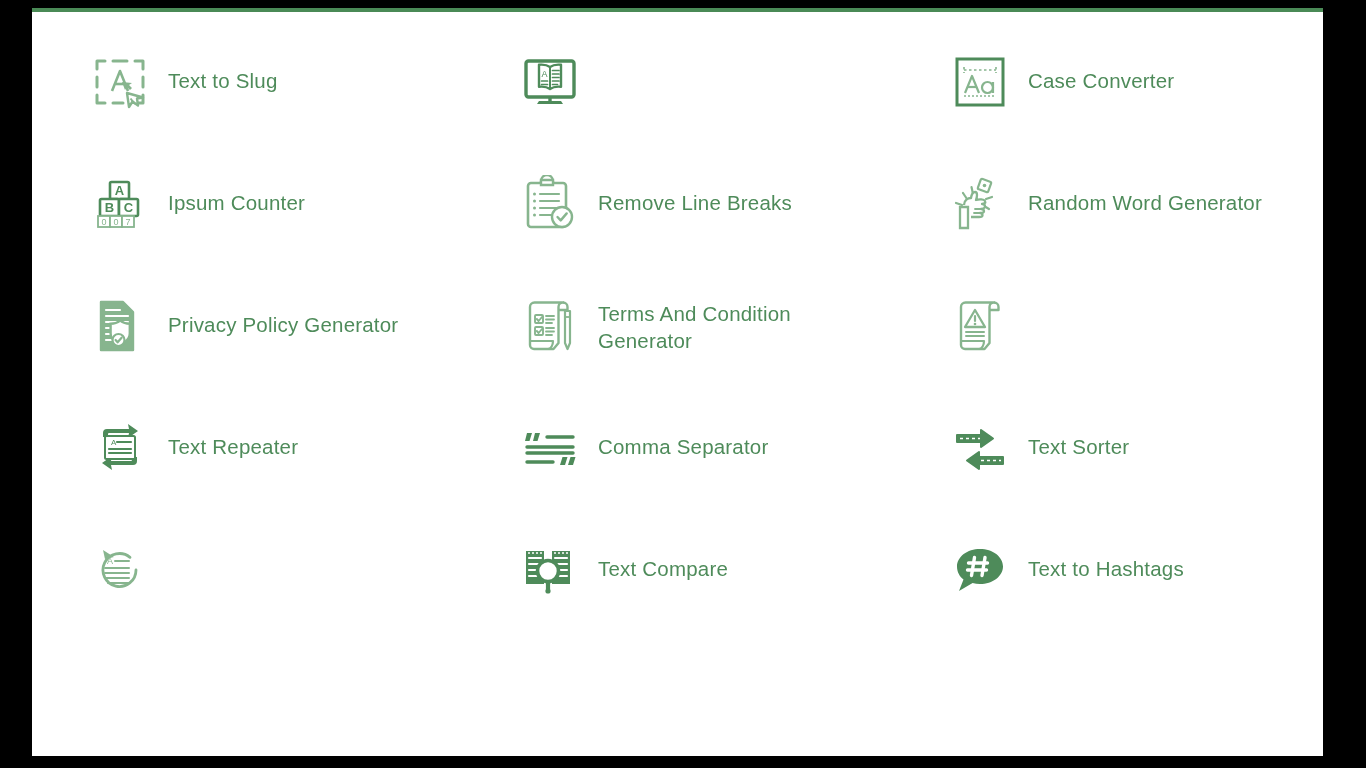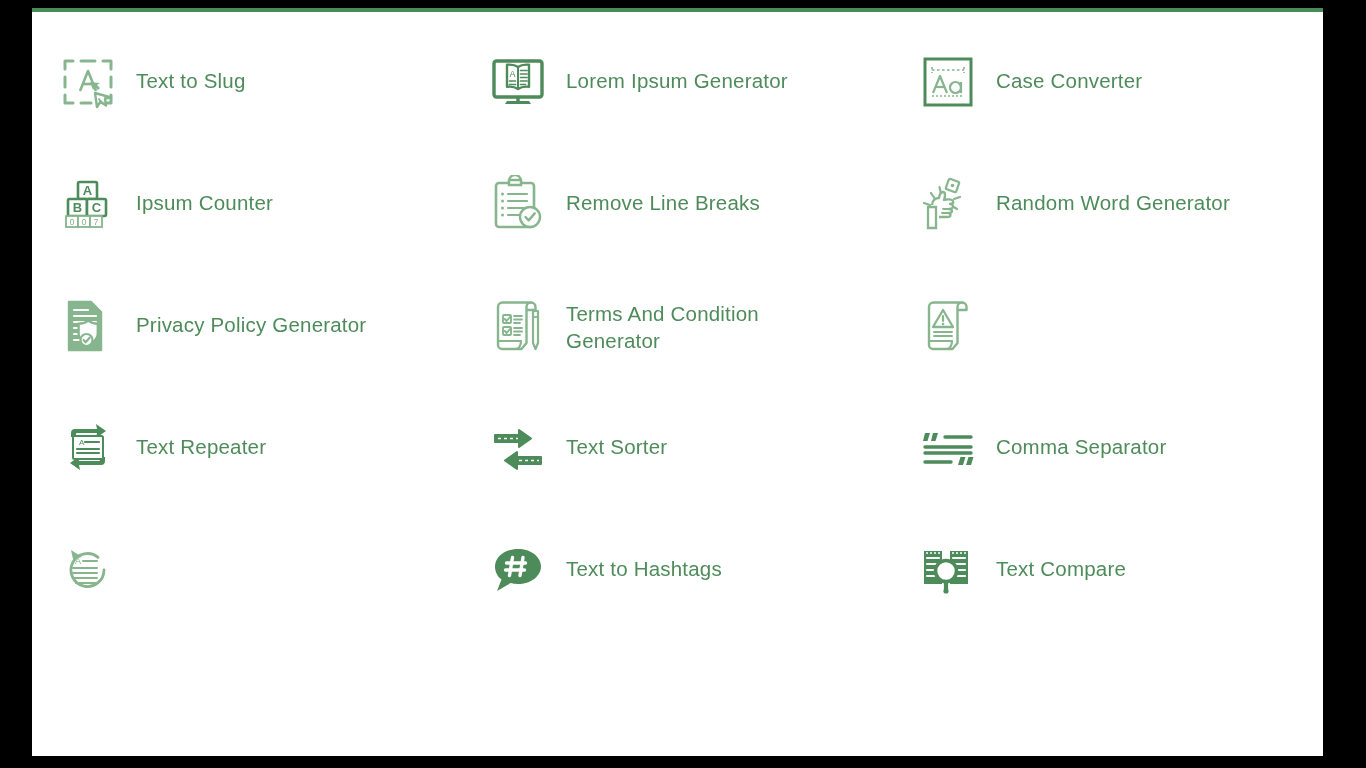--- a/index.html
+++ b/index.html
@@ -35,21 +35,21 @@
     width: 100%;
     display: grid;
     grid-template-columns: 430px 430px 430px;
     grid-auto-rows: 122px;
     align-items: start;
   }
   .tool {
     display: flex;
     align-items: flex-start;
     gap: 18px;
-    padding-left: 26px;
+    padding-left: 58px;
     padding-top: 14px;
     text-decoration: none;
     cursor: pointer;
   }
   .tool-icon {
     flex: 0 0 60px;
     width: 60px;
     height: 60px;
     display: flex;
     align-items: center;
@@ -110,21 +110,20 @@
               <path d="M31.5 31.5h5"></path>
       <path d="M20.5 28h6"></path>
               <path d="M20.5 31.5h6"></path>
     </g>
     <text x="23.5" y="24" font-family="'Liberation Sans',sans-serif" font-size="9" fill="#4e8b5a" text-anchor="middle">A</text>
     <path d="M29 44v5" stroke="#4e8b5a" stroke-width="3.4"></path>
     <path d="M16 51h26l-2-3H18z" fill="#4e8b5a"></path>
     <circle cx="29" cy="40" r="1.6" fill="#ffffff"></circle>
   </svg>
         </span>
-        <span class="tool-label">Lorem Ipsum Generator</span>
       </div>
       <div class="tool">
         <span class="tool-icon">
           <svg width="58" height="58" viewBox="0 0 58 58">
     <rect x="6" y="6" width="46" height="46" fill="none" stroke="#4e8b5a" stroke-width="3"></rect>
     <g stroke="#87b58e" stroke-width="1.6" stroke-dasharray="2.5 2.5" fill="none">
       <path d="M13 17h32"></path>
               <path d="M13 14v6"></path>
               <path d="M45 14v6"></path>
     </g>
@@ -290,78 +289,64 @@
               <path d="M18 30h22"></path>
               <path d="M18 34h22"></path>
     </g>
   </svg>
         </span>
         <span class="tool-label">Text Repeater</span>
       </div>
       <div class="tool">
         <span class="tool-icon">
           <svg width="58" height="58" viewBox="0 0 58 58">
+    <g fill="#4e8b5a">
+      <path d="M6 14h5l-2.5 8H4z"></path>
+              <path d="M14 14h5l-2.5 8H12z"></path>
+      <path d="M52 46h-5l2.5-8h5z"></path>
+              <path d="M44 46h-5l2.5-8h5z"></path>
+    </g>
+    <g stroke="#4e8b5a" stroke-linecap="round">
+      <path d="M26 18h26" stroke-width="3.4"></path>
+      <path d="M6 28h46" stroke-width="3.4"></path>
+      <path d="M6 34h46" stroke-width="3.4"></path>
+      <path d="M6 43h26" stroke-width="3.4"></path>
+    </g>
+  </svg>
+        </span>
+        <span class="tool-label">Comma Separator</span>
+      </div>
+      <div class="tool">
+        <span class="tool-icon">
+          <svg width="58" height="58" viewBox="0 0 58 58">
     <path d="M6 16h24v-5l12 8.5-12 8.5v-5H6z" fill="#4e8b5a" stroke="#4e8b5a" stroke-width="2" stroke-linejoin="round"></path>
     <path d="M52 38H28v-5l-12 8.5 12 8.5v-5h24z" fill="#4e8b5a" stroke="#4e8b5a" stroke-width="2" stroke-linejoin="round"></path>
     <g stroke="#ffffff" stroke-width="1.6" stroke-dasharray="3 3">
       <path d="M9 19.5h20"></path>
               <path d="M30 41.5h20"></path>
     </g>
   </svg>
         </span>
         <span class="tool-label">Text Sorter</span>
-      </div>
-      <div class="tool">
-        <span class="tool-icon">
-          <svg width="58" height="58" viewBox="0 0 58 58">
-    <g fill="#4e8b5a">
-      <path d="M6 14h5l-2.5 8H4z"></path>
-              <path d="M14 14h5l-2.5 8H12z"></path>
-      <path d="M52 46h-5l2.5-8h5z"></path>
-              <path d="M44 46h-5l2.5-8h5z"></path>
-    </g>
-    <g stroke="#4e8b5a" stroke-linecap="round">
-      <path d="M26 18h26" stroke-width="3.4"></path>
-      <path d="M6 28h46" stroke-width="3.4"></path>
-      <path d="M6 34h46" stroke-width="3.4"></path>
-      <path d="M6 43h26" stroke-width="3.4"></path>
-    </g>
-  </svg>
-        </span>
-        <span class="tool-label">Comma Separator</span>
       </div>
       <div class="tool">
         <span class="tool-icon">
           <svg width="58" height="58" viewBox="0 0 58 58">
     <path d="M45 29a16.5 16.5 0 11-6-12.7" fill="none" stroke="#87b58e" stroke-width="2.8" stroke-linecap="round"></path>
     <path d="M12 9l2 9 9-2z" fill="#87b58e"></path>
     <g stroke="#87b58e" stroke-width="2" stroke-linecap="round">
       <path d="M24 20h14"></path>
               <path d="M14 27h24"></path>
               <path d="M14 32h24"></path>
               <path d="M14 37h24"></path>
               <path d="M17 42h21"></path>
     </g>
     <text x="16" y="23" font-family="'Liberation Sans',sans-serif" font-size="9" fill="#87b58e">A</text>
   </svg>
         </span>
-      </div>
-      <div class="tool">
-        <span class="tool-icon">
-          <svg width="58" height="58" viewBox="0 0 58 58">
-    <path d="M29 8c12.7 0 23 7.8 23 17.5S41.7 43 29 43c-2.6 0-5.1-.3-7.4-.9L8 50l4.5-11.4C8.4 35.4 6 30.8 6 25.5 6 15.8 16.3 8 29 8z" fill="#4e8b5a"></path>
-    <g stroke="#ffffff" stroke-width="3.4" stroke-linecap="round">
-      <path d="M23.5 16.5l-3 18"></path>
-              <path d="M34 16.5l-3 18"></path>
-      <path d="M17.5 22h19"></path>
-              <path d="M16.5 29h19"></path>
-    </g>
-  </svg>
-        </span>
-        <span class="tool-label">Text to Hashtags</span>
       </div>
       <div class="tool">
         <span class="tool-icon">
           <svg width="58" height="58" viewBox="0 0 58 58">
     <path d="M5 10h18v33H5z" fill="#4e8b5a"></path>
     <path d="M31 10h18v33H31z" fill="#4e8b5a"></path>
     <g stroke="#ffffff" stroke-width="2.2" stroke-linecap="round">
       <path d="M8 17h12"></path>
               <path d="M8 23h12"></path>
               <path d="M8 29h12"></path>
@@ -375,14 +360,28 @@
       <path d="M7 12h15"></path>
               <path d="M33 12h15"></path>
     </g>
     <circle cx="27" cy="30" r="10.5" fill="#ffffff" stroke="#4e8b5a" stroke-width="3.6"></circle>
     <path d="M27 41v8" stroke="#4e8b5a" stroke-width="4.2" stroke-linecap="round"></path>
     <circle cx="27" cy="50" r="2.6" fill="#4e8b5a"></circle>
   </svg>
         </span>
         <span class="tool-label">Text Compare</span>
       </div>
+      <div class="tool">
+        <span class="tool-icon">
+          <svg width="58" height="58" viewBox="0 0 58 58">
+    <path d="M29 8c12.7 0 23 7.8 23 17.5S41.7 43 29 43c-2.6 0-5.1-.3-7.4-.9L8 50l4.5-11.4C8.4 35.4 6 30.8 6 25.5 6 15.8 16.3 8 29 8z" fill="#4e8b5a"></path>
+    <g stroke="#ffffff" stroke-width="3.4" stroke-linecap="round">
+      <path d="M23.5 16.5l-3 18"></path>
+              <path d="M34 16.5l-3 18"></path>
+      <path d="M17.5 22h19"></path>
+              <path d="M16.5 29h19"></path>
+    </g>
+  </svg>
+        </span>
+        <span class="tool-label">Text to Hashtags</span>
+      </div>
     </div>
 </div>
 
 </body></html>

